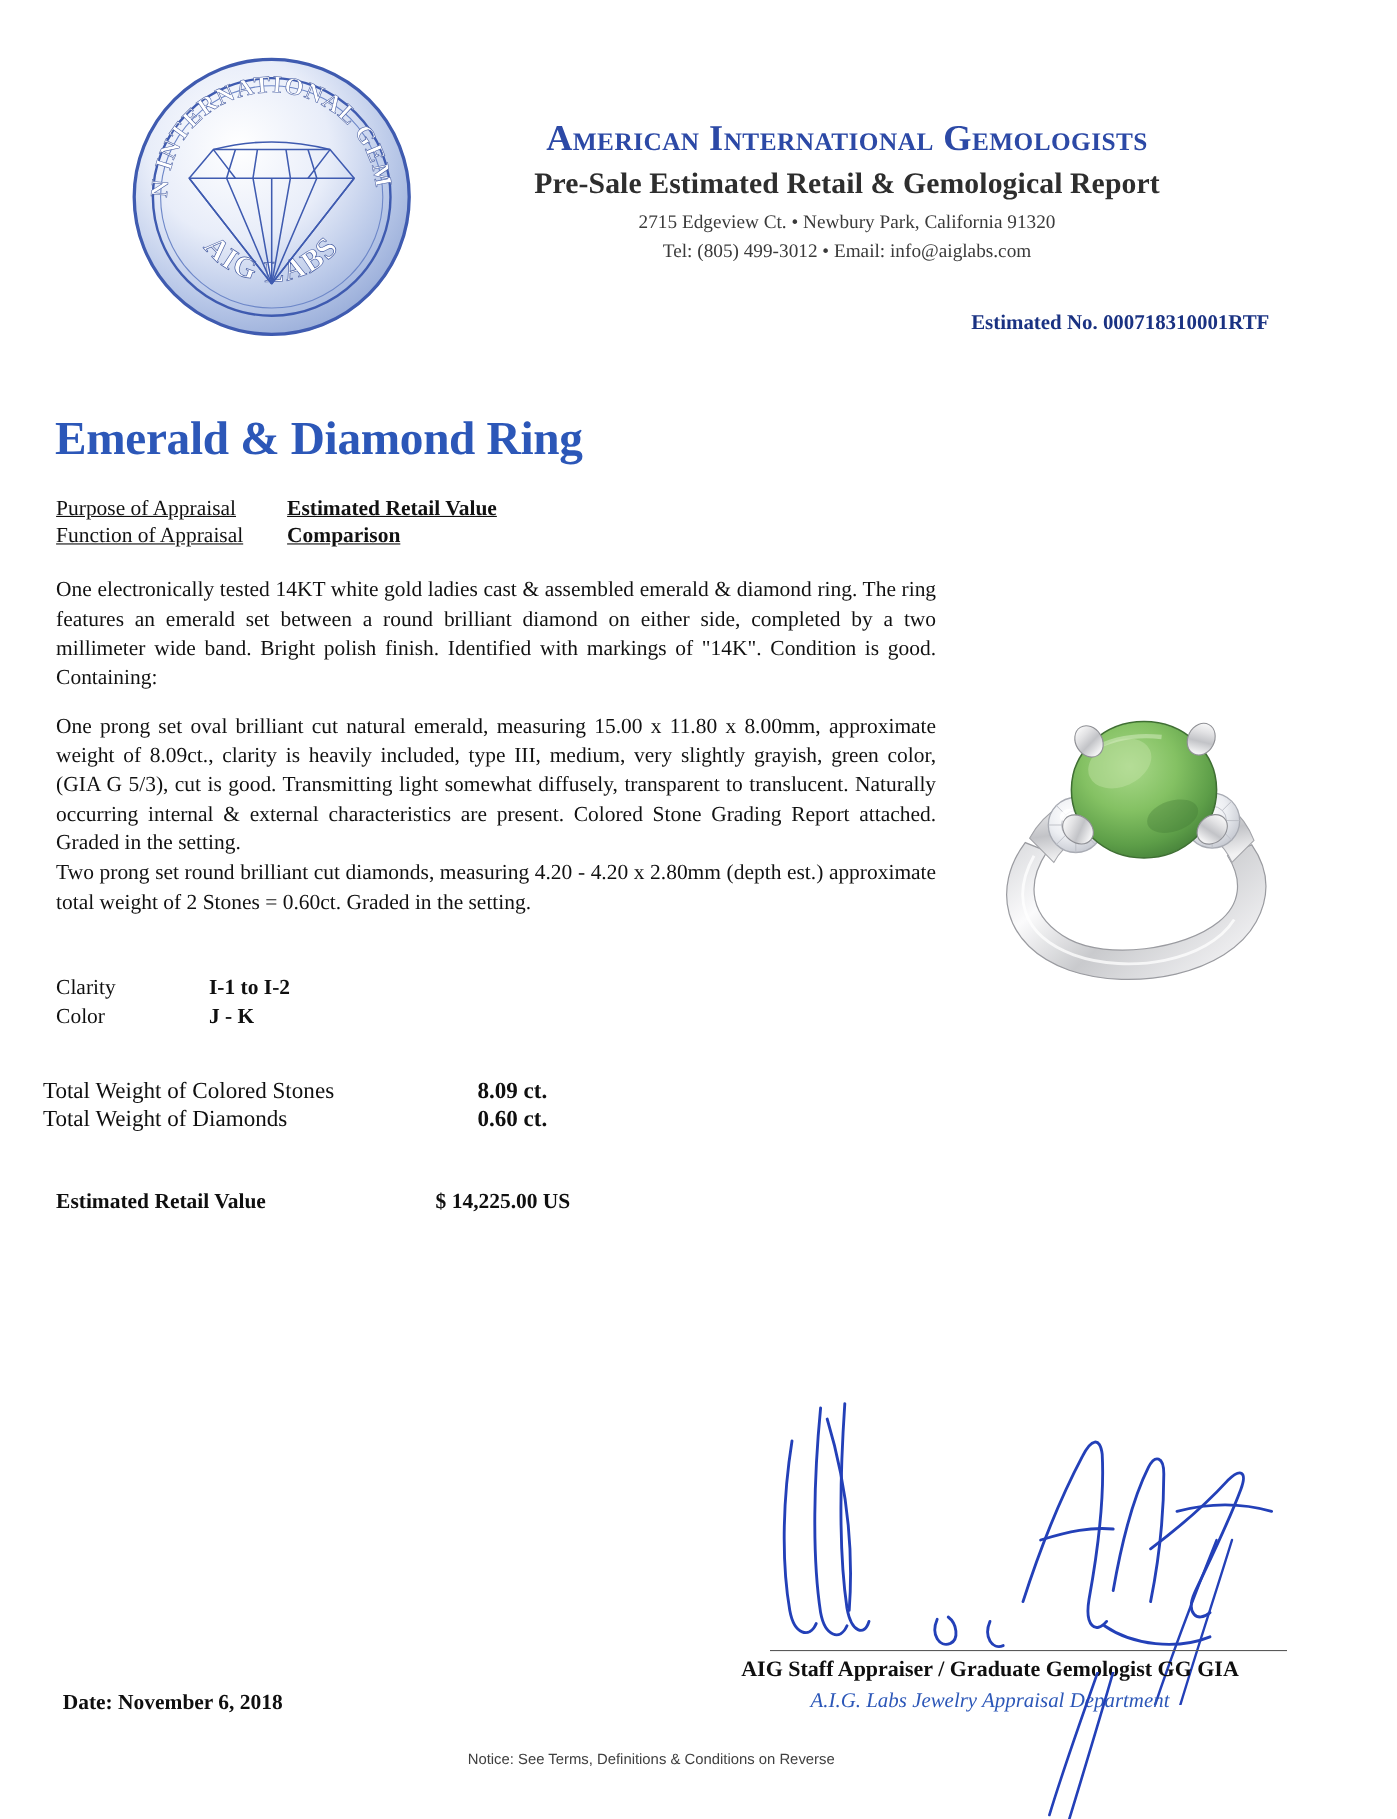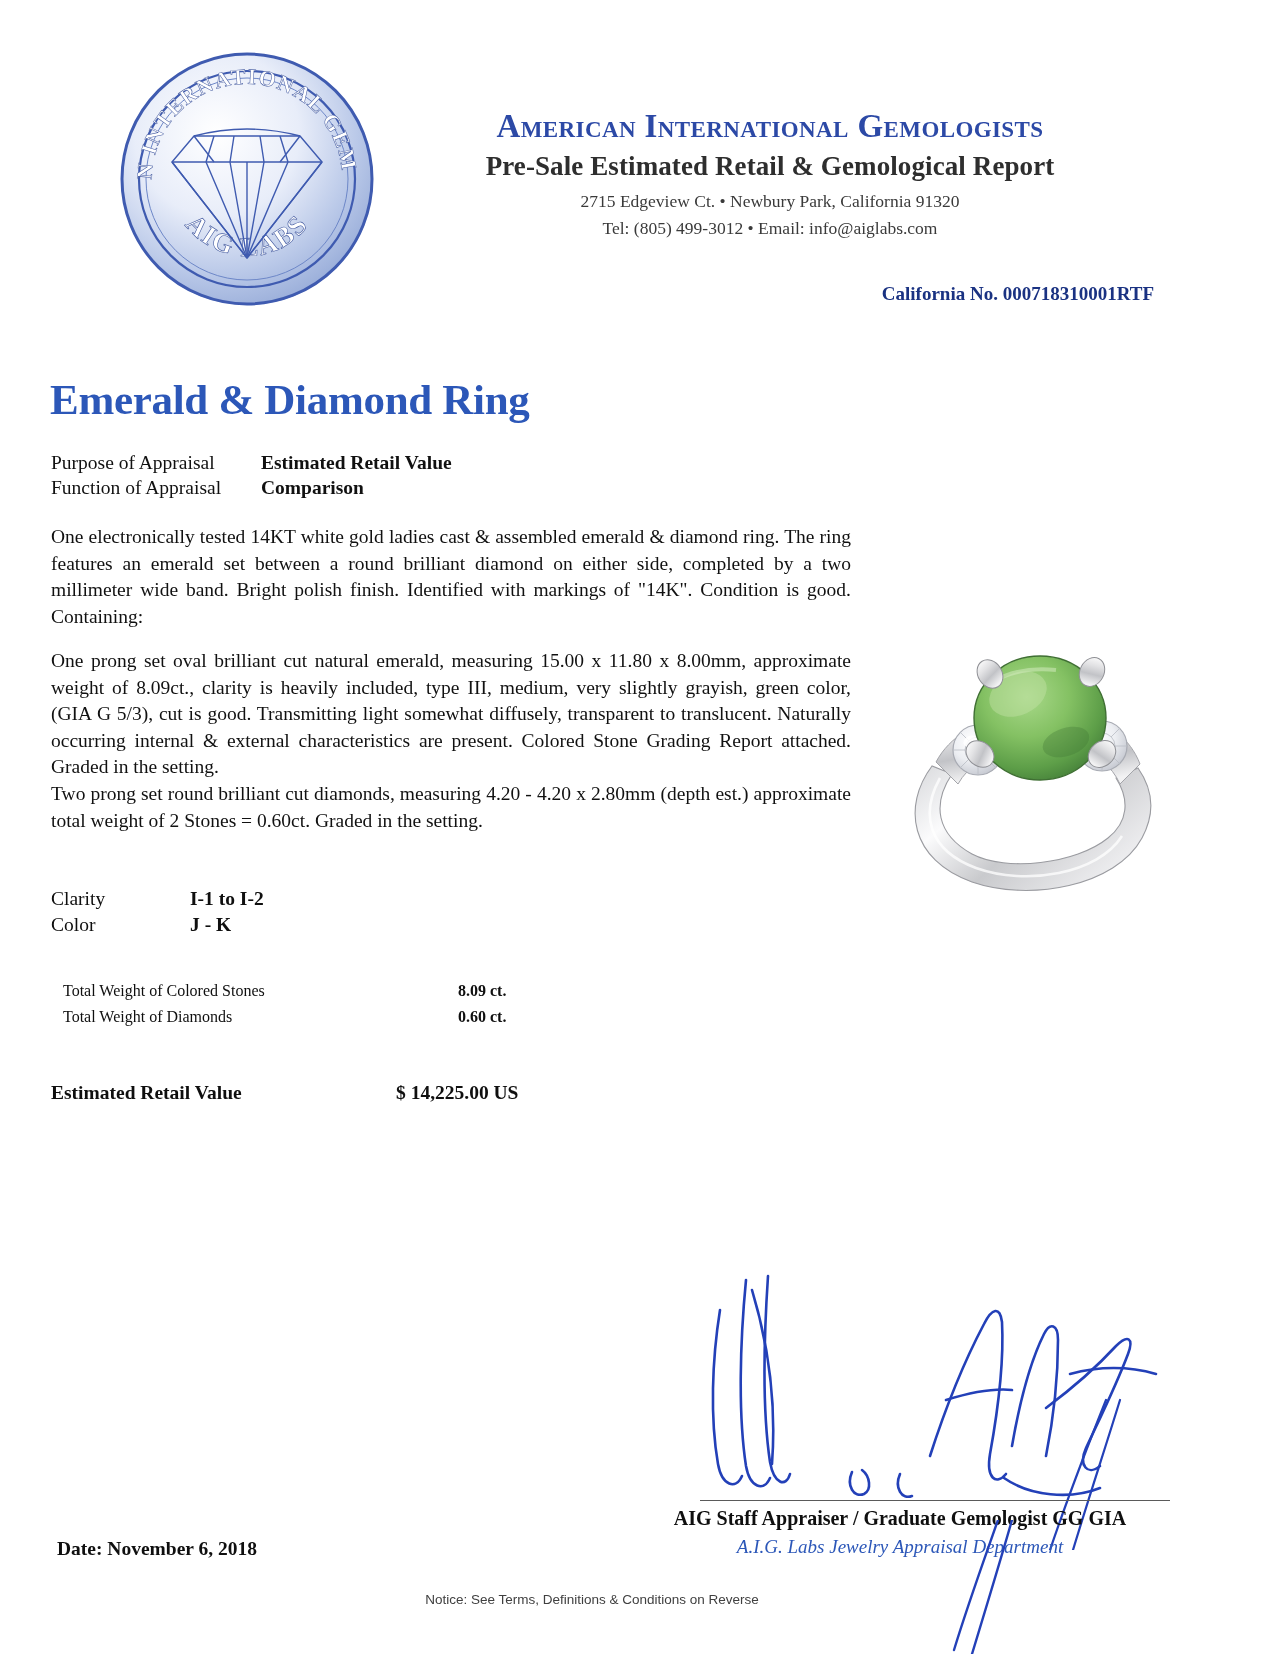--- a/index.html
+++ b/index.html
@@ -89,20 +89,21 @@
     color: #2c57b8;
     letter-spacing: -0.3px;
   }
 
   #purpose-block {
     position: absolute;
     left: 51px;
     top: 450px;
     font-size: 19.5px;
     line-height: 25px;
+    text-decoration: underline;
   }
   .purpose-row { display: flex; }
   .purpose-label { width: 210px; color: #111; }
   .purpose-value { font-weight: bold; color: #111; }
 
   .para {
     position: absolute;
     left: 51px;
     width: 800px;
     font-size: 19.5px;
@@ -124,23 +125,23 @@
     font-size: 19.5px;
     line-height: 26px;
   }
   .grade-row { display: flex; }
   .grade-label { width: 139px; }
   .grade-value { font-weight: bold; }
 
   
   #totals-block {
     position: absolute;
-    left: 63px;
+    left: 39px;
     top: 978px;
-    font-size: 16px;
+    font-size: 21px;
     line-height: 26px;
   }
   .total-row { display: flex; }
   .total-label { width: 395px; }
   .total-value { font-weight: bold; }
 
   #retail-block {
     position: absolute;
     left: 51px;
     top: 1082px;
@@ -269,21 +270,21 @@
   <div id="header-text">
     <div class="company-name">American International Gemologists</div>
     <div class="report-subtitle">Pre-Sale  Estimated Retail &amp; Gemological Report</div>
     <div class="addr-block">
       <div class="addr-line">2715 Edgeview Ct.  •  Newbury Park, California 91320</div>
       <div class="addr-line">Tel: (805) 499-3012  •  Email: info@aiglabs.com</div>
     </div>
   </div>
 </div>
 
-<div id="appraisal-no">California No. 000718310001RTF</div>
+<div id="appraisal-no">Estimated No. 000718310001RTF</div>
 
 <div id="doc-title">Emerald &amp; Diamond Ring</div>
 
 <div id="purpose-block">
   <div class="purpose-row">
     <span class="purpose-label">Purpose of Appraisal</span>
     <span class="purpose-value">Estimated Retail Value</span>
   </div>
   <div class="purpose-row">
     <span class="purpose-label">Function of Appraisal</span>

